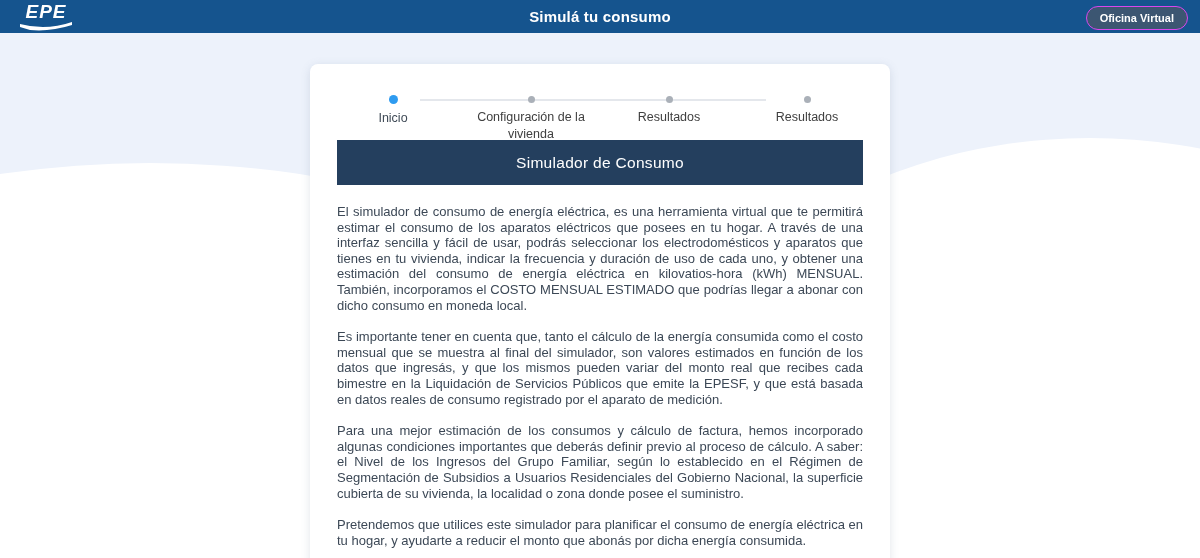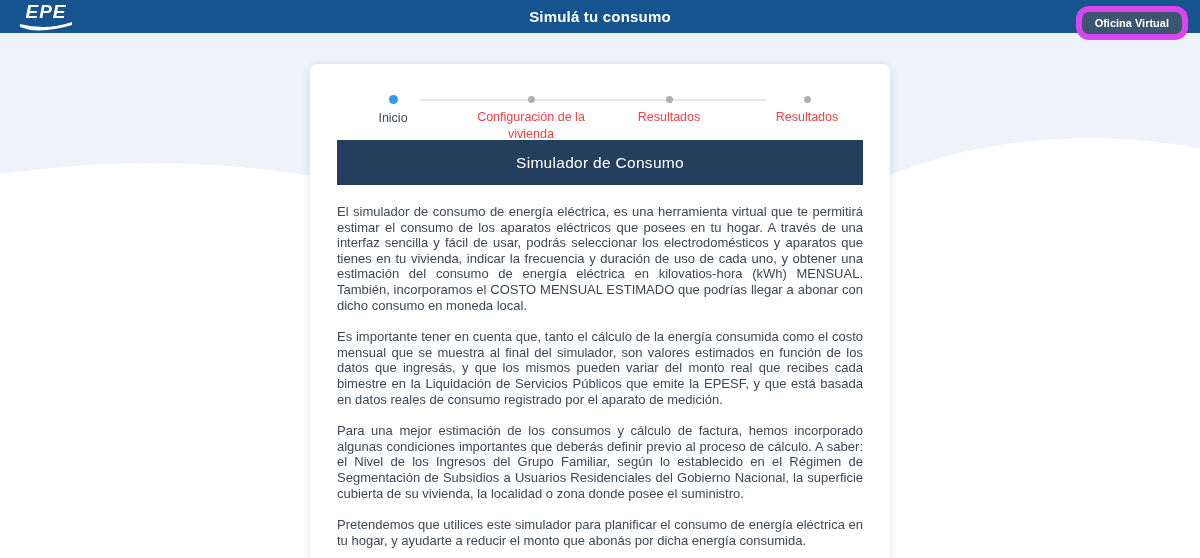--- a/index.html
+++ b/index.html
@@ -39,21 +39,21 @@
   }
   .logo-swoosh { margin-top: 1px; }
   .topbar-title {
     flex: 1; text-align: center;
     color: #ffffff; font-size: 15px; font-weight: bold;
     letter-spacing: .2px;
   }
   .office-btn {
     position: absolute; right: 12px; top: 6px;
     background: #3c5672; color: #ffffff;
-    border: 6px solid #d946ef; border-radius: 13px;
+    border: 1px solid #d946ef; border-radius: 13px;
     font-family: "Liberation Sans", sans-serif;
     font-size: 11px; font-weight: bold;
     padding: 5px 13px; cursor: pointer;
   }
 
   
   .card {
     position: absolute; left: 310px; top: 64px;
     width: 580px; height: 540px;
     background: #ffffff; border-radius: 8px;
@@ -77,21 +77,21 @@
     width: 25%; display: flex; flex-direction: column; align-items: center;
     cursor: default;
   }
   .step-dot {
     width: 7px; height: 7px; border-radius: 50%;
     background: #aab0b8; margin-top: 18px;
     position: relative; z-index: 2;
   }
   .step.active .step-dot { width: 9px; height: 9px; margin-top: 17px; background: #2e9bf0; }
   .step-label {
-    margin-top: 6px; font-size: 12.5px; color: #ef4444;
+    margin-top: 6px; font-size: 12.5px; color: #404040;
     text-align: center; max-width: 120px; line-height: 1.35;
   }
   .step.active .step-label { color: #3f4a56; }
 
   
   .banner {
     height: 45px;
     background: #243f5e;
     display: flex; align-items: center; justify-content: center;
   }

